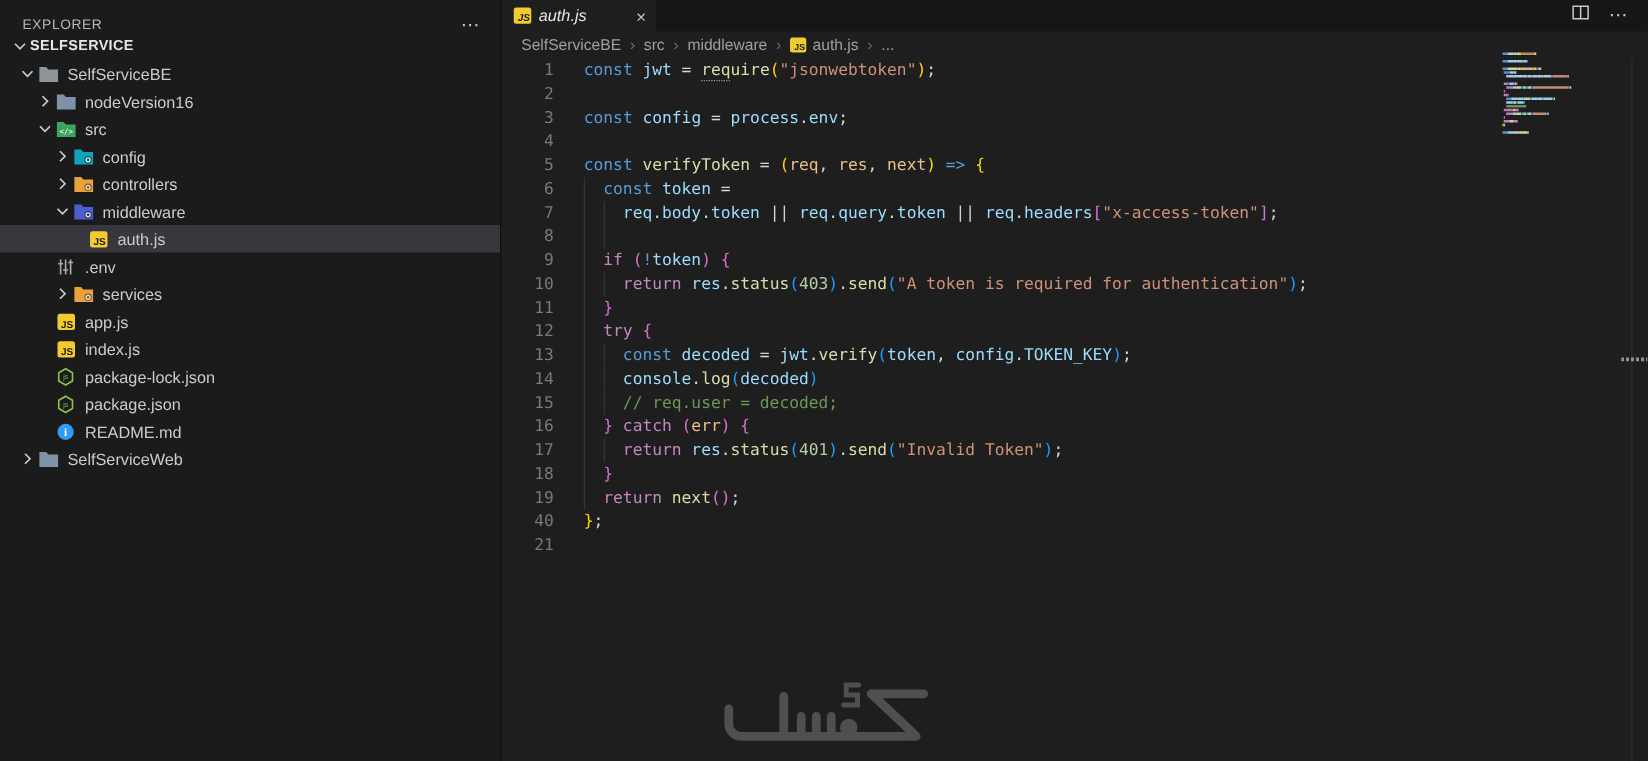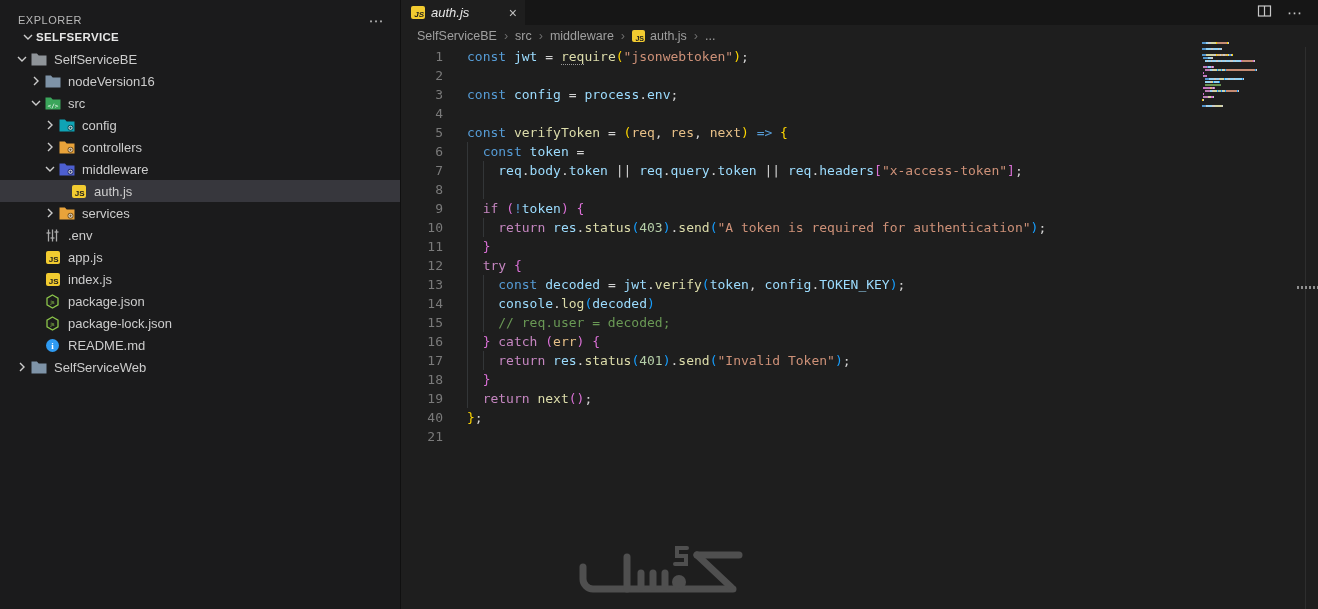--- a/index.html
+++ b/index.html
@@ -3,21 +3,21 @@
 <meta charset="utf-8">
 <style>
   html,body{margin:0;padding:0;}
   body{width:1318px;height:609px;overflow:hidden;background:#1e1e1e;font-family:"Liberation Sans",sans-serif;position:relative;}
   .app{display:flex;width:100%;height:100%;}
 
   
   .sidebar{width:400px;flex:none;background:#1b1b1c;border-right:1px solid #101010;display:flex;flex-direction:column;}
   .sb-head{height:26px;display:flex;align-items:flex-end;justify-content:space-between;padding:0 16px 0 18px;color:#b8b8b8;font-size:11px;letter-spacing:.5px;}
   .sb-more{color:#c5c5c5;font-size:15px;cursor:pointer;line-height:10px;}
-  .sb-section{height:22px;display:flex;align-items:center;padding-left:20px;color:#e7e7e7;font-weight:bold;font-size:11.5px;letter-spacing:.3px;}
+  .sb-section{height:22px;display:flex;align-items:center;padding-left:8px;color:#e7e7e7;font-weight:bold;font-size:11.5px;letter-spacing:.3px;}
   .tree{flex:1;overflow:hidden;}
   .trow{height:22px;display:flex;align-items:center;font-size:13px;color:#cccccc;cursor:pointer;white-space:nowrap;}
   .trow.selected{background:#37373d;}
   .chev{width:16px;flex:none;display:flex;align-items:center;justify-content:center;}
   .ticon{width:17px;height:16px;flex:none;display:flex;align-items:center;justify-content:center;margin-right:7px;}
   .ic-js{width:14px;height:13px;background:#f2cb30;color:#1b1b1b;font-size:8px;font-weight:bold;display:flex;align-items:flex-end;justify-content:flex-end;padding-right:1px;border-radius:2px;box-sizing:border-box;}
 
   
   .editor{position:relative;flex:1;display:flex;flex-direction:column;background:#1e1e1e;}
   .tabbar{height:25px;background:#161616;display:flex;align-items:stretch;justify-content:space-between;flex:none;}
@@ -148,77 +148,77 @@
             </svg>
           </span>
           <span>middleware</span>
         </div>
         <div class="trow selected" style="padding-left: 70px;">
           <span class="ticon">
             <span class="ic-js">JS</span>
           </span>
           <span>auth.js</span>
         </div>
-        <div class="trow" style="padding-left: 42px;">
-          <span class="chev">
-            <svg width="16" height="16" viewBox="0 0 16 16">
-              <path d="M6 4l4 4-4 4" fill="none" stroke="#cccccc" stroke-width="1.4"></path>
-            </svg>
-          </span>
-          <span class="ticon">
-            <svg width="16" height="13" viewBox="0 0 16 13">
-              <path d="M0.5 0.5 h5.4 l1.8 2 h7.8 v10 h-15 z" fill="#e9a33a"></path>
-              <circle cx="11.5" cy="8.8" r="3" fill="rgba(0,0,0,0.45)"></circle>
-              <circle cx="11.5" cy="8.8" r="1.6" fill="none" stroke="#e8e8e8" stroke-width="1"></circle>
-            </svg>
-          </span>
-          <span>services</span>
-        </div>
         <div class="trow" style="padding-left: 44px;">
           <span class="ticon">
             <svg width="15" height="15" viewBox="0 0 15 15" stroke="#aaaaaa" stroke-width="1.3">
               <line x1="3.5" y1="1.5" x2="3.5" y2="13.5"></line>
               <line x1="7.5" y1="1.5" x2="7.5" y2="13.5"></line>
               <line x1="11.5" y1="1.5" x2="11.5" y2="13.5"></line>
               <line x1="1.5" y1="5" x2="5.5" y2="5"></line>
               <line x1="5.5" y1="10" x2="9.5" y2="10"></line>
               <line x1="9.5" y1="4" x2="13.5" y2="4"></line>
             </svg>
           </span>
           <span>.env</span>
         </div>
+        <div class="trow" style="padding-left: 42px;">
+          <span class="chev">
+            <svg width="16" height="16" viewBox="0 0 16 16">
+              <path d="M6 4l4 4-4 4" fill="none" stroke="#cccccc" stroke-width="1.4"></path>
+            </svg>
+          </span>
+          <span class="ticon">
+            <svg width="16" height="13" viewBox="0 0 16 13">
+              <path d="M0.5 0.5 h5.4 l1.8 2 h7.8 v10 h-15 z" fill="#e9a33a"></path>
+              <circle cx="11.5" cy="8.8" r="3" fill="rgba(0,0,0,0.45)"></circle>
+              <circle cx="11.5" cy="8.8" r="1.6" fill="none" stroke="#e8e8e8" stroke-width="1"></circle>
+            </svg>
+          </span>
+          <span>services</span>
+        </div>
         <div class="trow" style="padding-left: 44px;">
           <span class="ticon">
             <span class="ic-js">JS</span>
           </span>
           <span>app.js</span>
         </div>
         <div class="trow" style="padding-left: 44px;">
           <span class="ticon">
             <span class="ic-js">JS</span>
           </span>
           <span>index.js</span>
         </div>
         <div class="trow" style="padding-left: 44px;">
           <span class="ticon">
             <svg width="15" height="15" viewBox="0 0 15 15">
               <polygon points="7.5,1 13,4.2 13,10.8 7.5,14 2,10.8 2,4.2" fill="none" stroke="#8bc34a" stroke-width="1.3"></polygon>
               <text x="7.5" y="9.6" font-size="5.5" fill="#8bc34a" text-anchor="middle" font-family="Liberation Sans,sans-serif">js</text>
             </svg>
           </span>
-          <span>package.json</span>
+          <span>package-lock.json</span>
         </div>
         <div class="trow" style="padding-left: 44px;">
           <span class="ticon">
             <svg width="15" height="15" viewBox="0 0 15 15">
               <polygon points="7.5,1 13,4.2 13,10.8 7.5,14 2,10.8 2,4.2" fill="none" stroke="#8bc34a" stroke-width="1.3"></polygon>
               <text x="7.5" y="9.6" font-size="5.5" fill="#8bc34a" text-anchor="middle" font-family="Liberation Sans,sans-serif">js</text>
             </svg>
           </span>
-          <span>package-lock.json</span>
+          <span>package.json</span>
         </div>
         <div class="trow" style="padding-left: 44px;">
           <span class="ticon">
             <svg width="15" height="15" viewBox="0 0 15 15">
               <circle cx="7.5" cy="7.5" r="6.5" fill="#2f9bf2"></circle>
               <text x="7.5" y="11" font-size="9" font-weight="bold" fill="#ffffff" text-anchor="middle" font-family="Liberation Serif,serif">i</text>
             </svg>
           </span>
           <span>README.md</span>
         </div>

